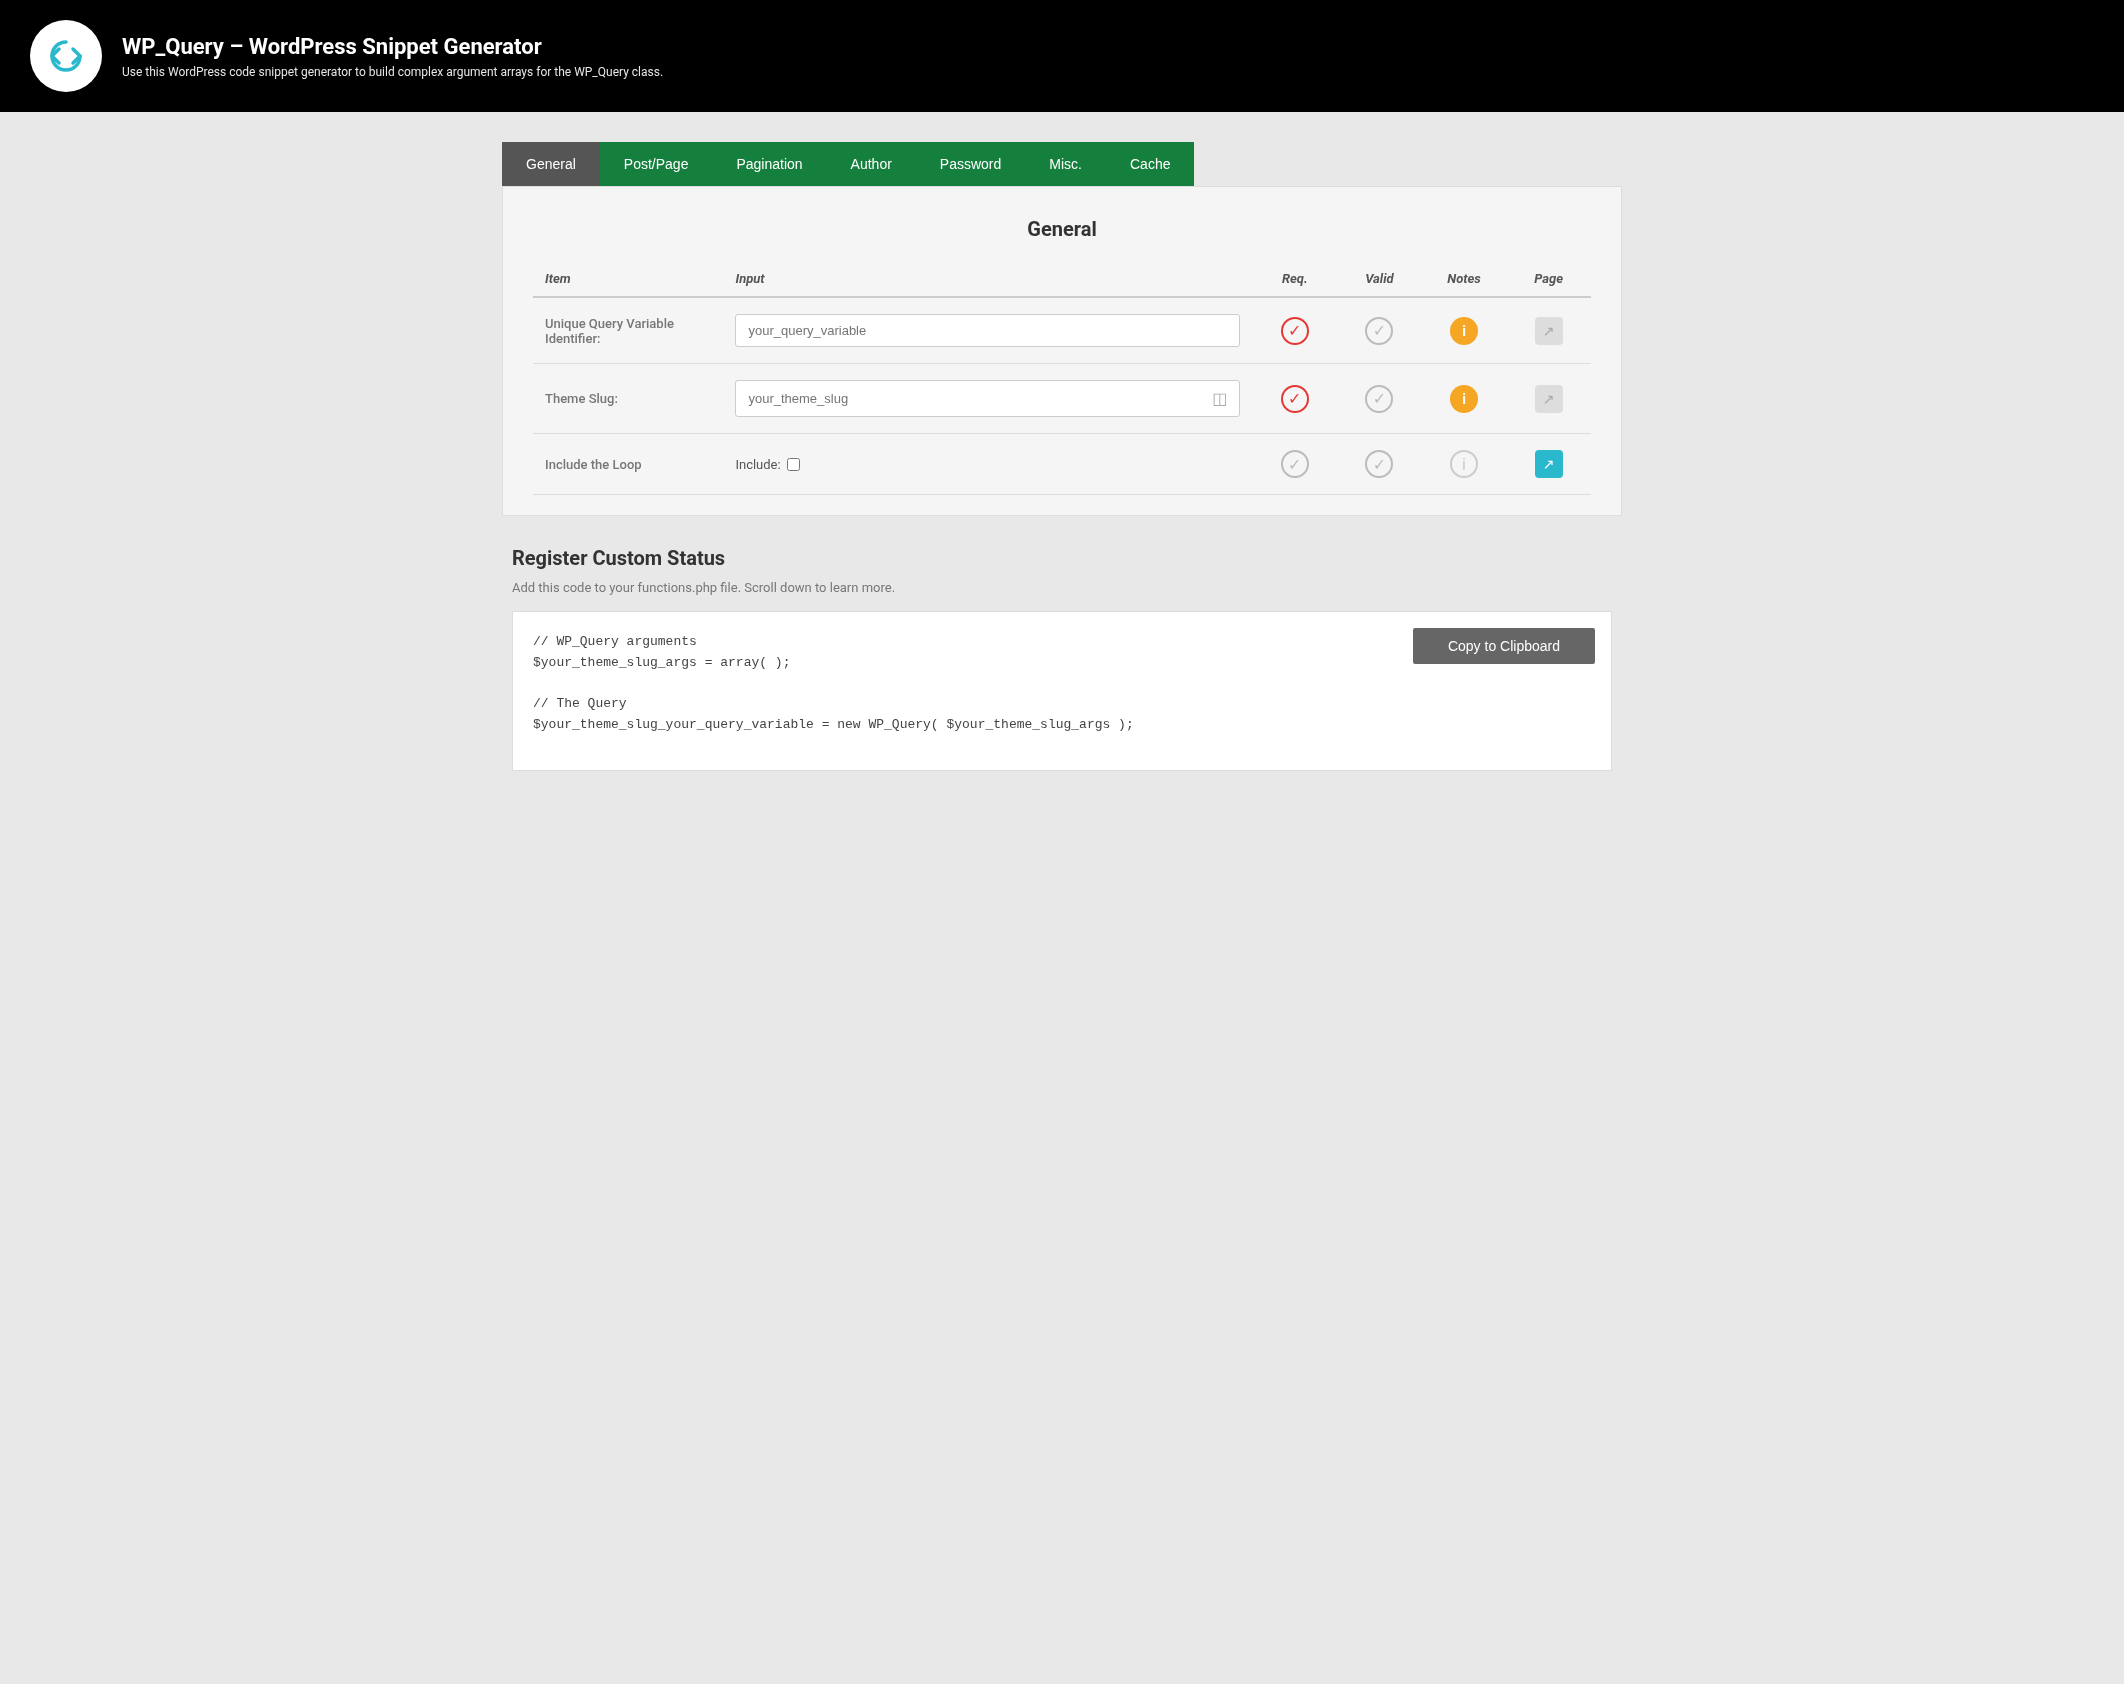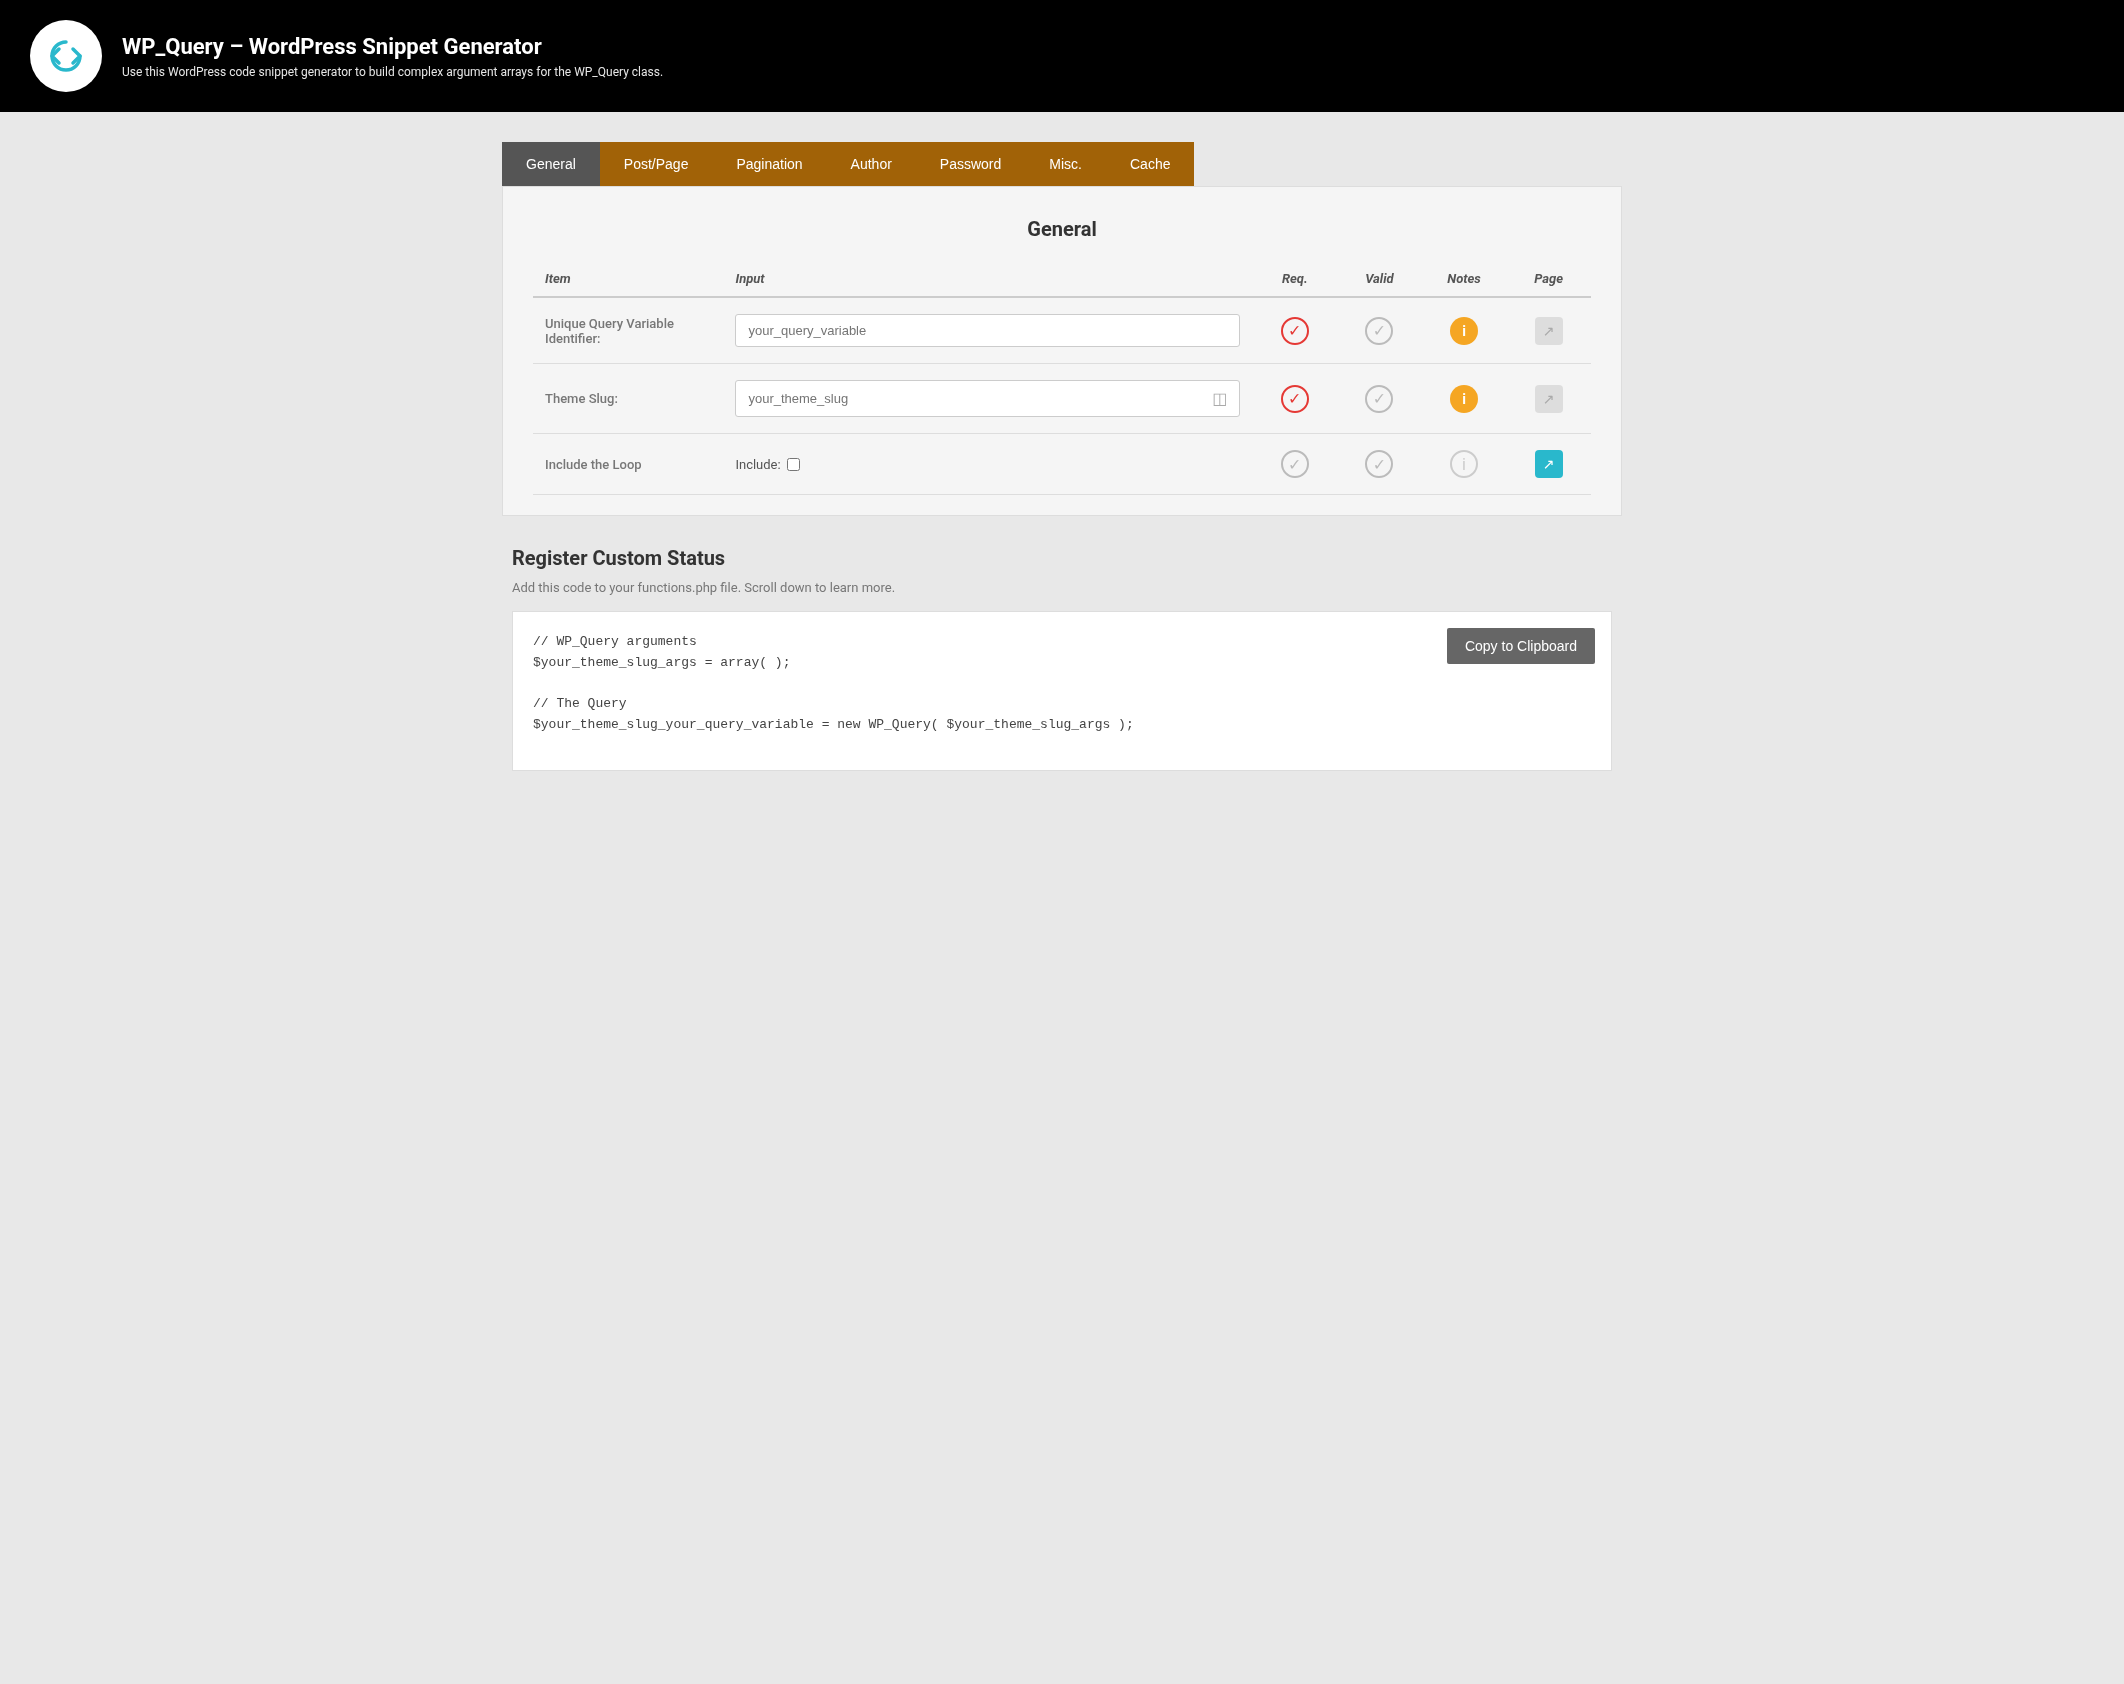--- a/index.html
+++ b/index.html
@@ -51,21 +51,21 @@
     }
 
     
     .tabs {
       display: flex;
       gap: 0;
       margin-bottom: 0;
     }
     .tab {
       padding: 14px 24px;
-      background: #a16207;
+      background: #15803d;
       color: white;
       font-size: 14px;
       font-weight: 500;
       cursor: pointer;
       border: none;
       outline: none;
       transition: background 0.2s;
       white-space: nowrap;
     }
     .tab.active {
@@ -232,21 +232,21 @@
       padding: 20px;
       min-height: 160px;
     }
     .copy-btn {
       position: absolute;
       top: 16px;
       right: 16px;
       background: #666;
       color: white;
       border: none;
-      padding: 10px 18px;
+      padding: 10px 35px;
       font-size: 14px;
       cursor: pointer;
       border-radius: 2px;
     }
     .code-content {
       font-family: "Courier New", Courier, monospace;
       font-size: 13px;
       color: #444;
       line-height: 1.6;
       white-space: pre;

